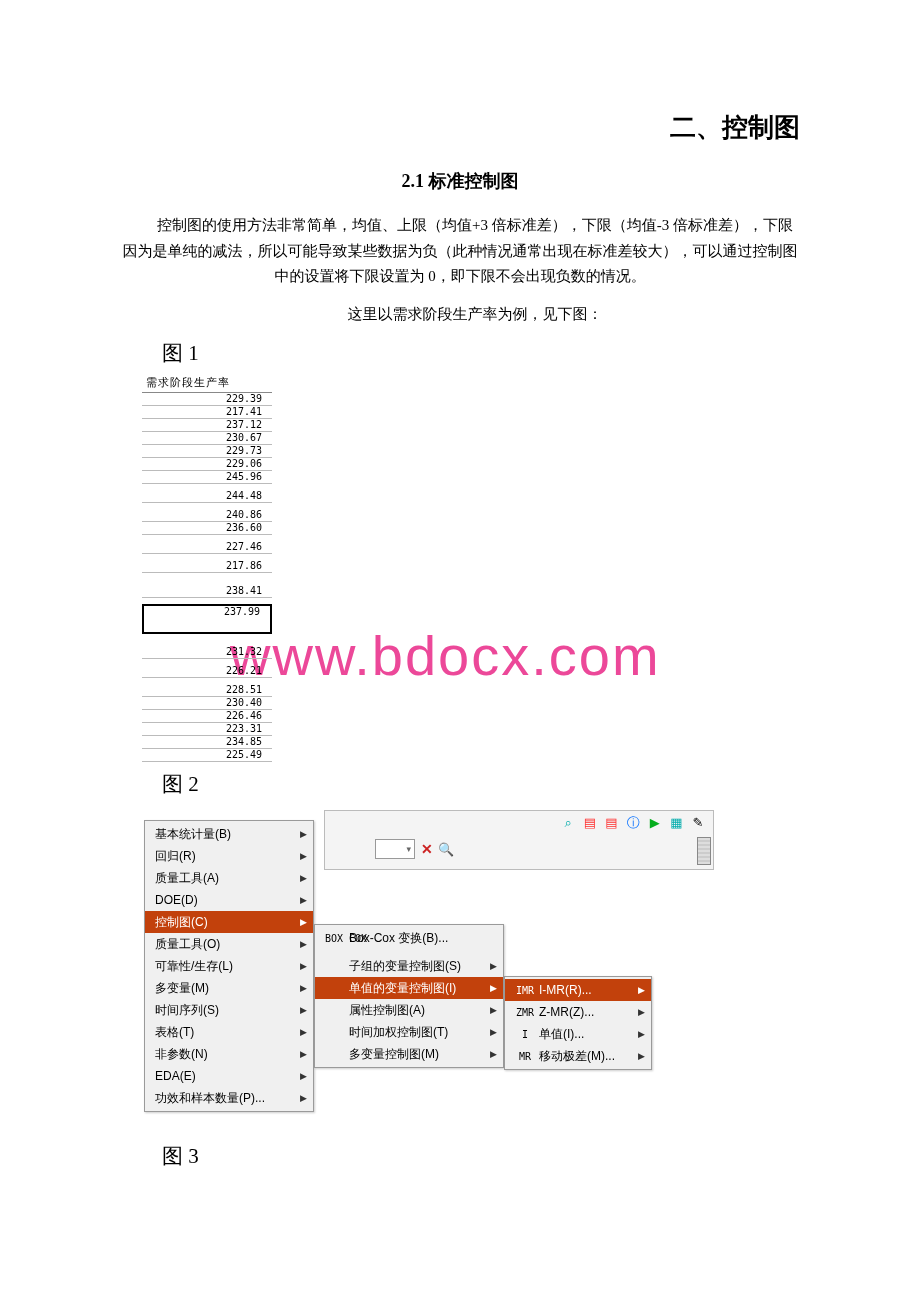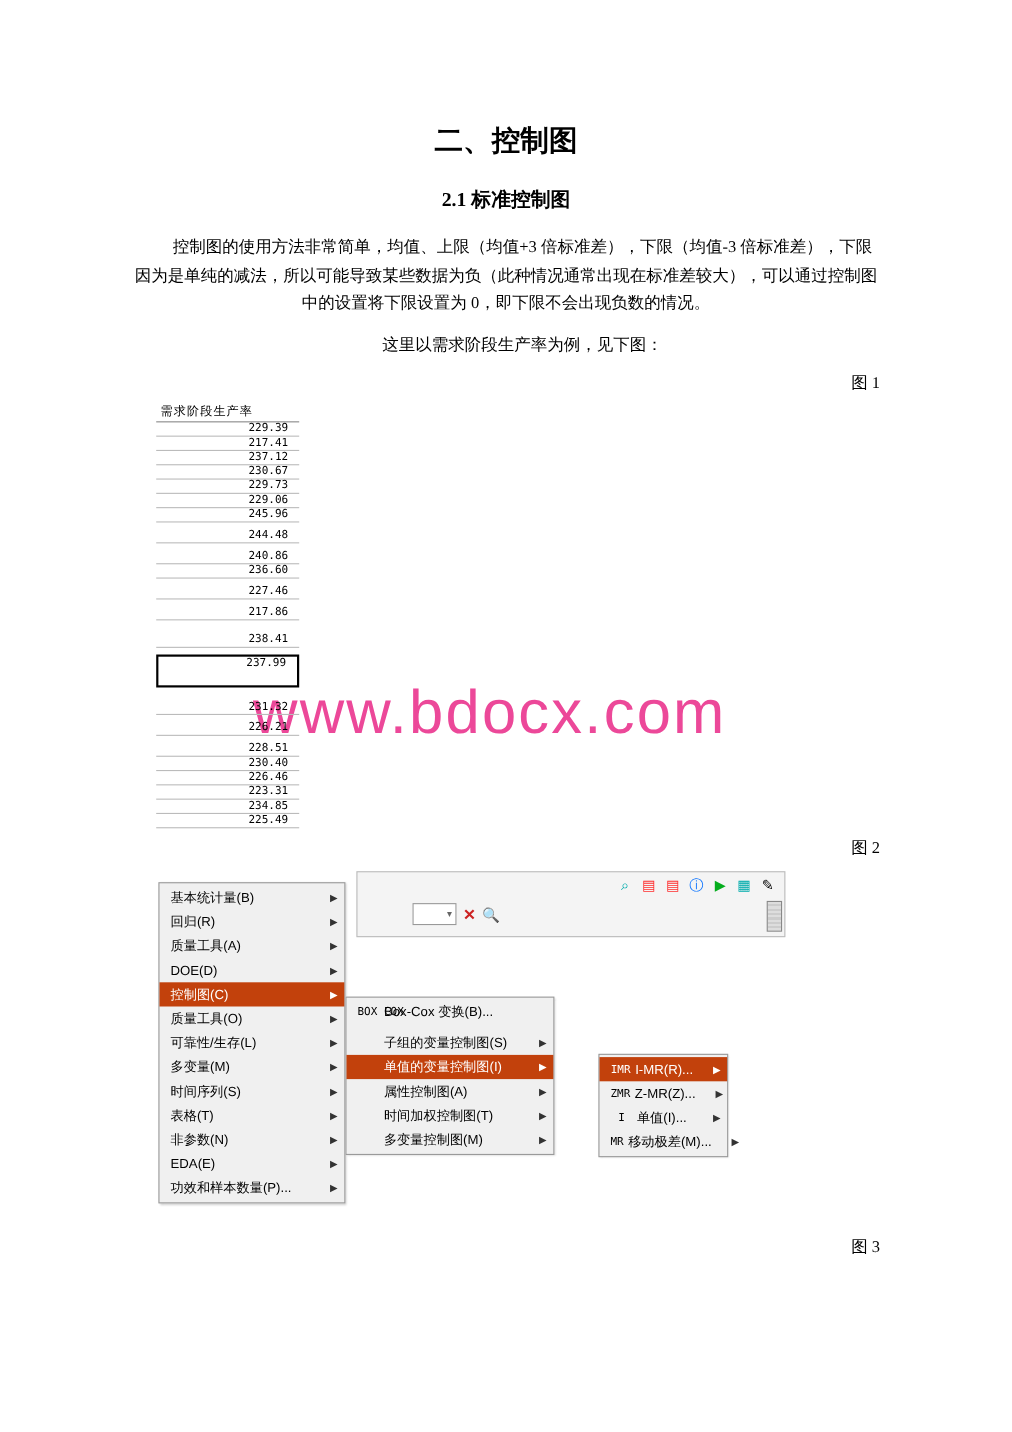--- a/index.html
+++ b/index.html
@@ -8,43 +8,42 @@
     padding: 0;
     background: #fff;
     font-family: "SimSun", "宋体", serif;
     color: #000;
     width: 920px;
   }
   .page {
     padding: 110px 120px 60px 120px;
   }
   .h1 {
-    text-align: center;
+    text-align: right;
     font-size: 26px;
     font-weight: bold;
     margin-bottom: 24px;
   }
   .h2 {
     text-align: center;
     font-size: 18px;
     font-weight: bold;
     margin-bottom: 20px;
   }
   .para {
     font-size: 15px;
     line-height: 1.7;
     text-indent: 2em;
     margin-bottom: 12px;
     text-align: center;
   }
   .fig-label {
-    font-size: 15px;
+    font-size: 21px;
     margin: 8px 0 6px 0;
     text-indent: 2em;
-    text-align: right;
   }
   .watermark-wrap {
     position: relative;
   }
   .watermark {
     position: absolute;
     left: 110px;
     top: 250px;
     font-family: Arial, sans-serif;
     font-size: 56px;
@@ -121,21 +120,21 @@
   .menu .ico {
     display: inline-block;
     width: 20px;
     text-align: center;
     font-size: 10px;
     margin-right: 4px;
     font-family: Consolas, monospace;
   }
   .menu1 { left: 0;   top: 16px;  width: 170px; }
   .menu2 { left: 170px; top: 120px; width: 190px; }
-  .menu3 { left: 360px; top: 172px; width: 118px; margin-left: 40px; }
+  .menu3 { left: 360px; top: 172px; width: 148px; }
   .toolbar {
     position: absolute;
     left: 180px;
     top: 6px;
     width: 390px;
     height: 60px;
     background: #f4f4f4;
     border: 1px solid #bbb;
   }
   .tb-right {

